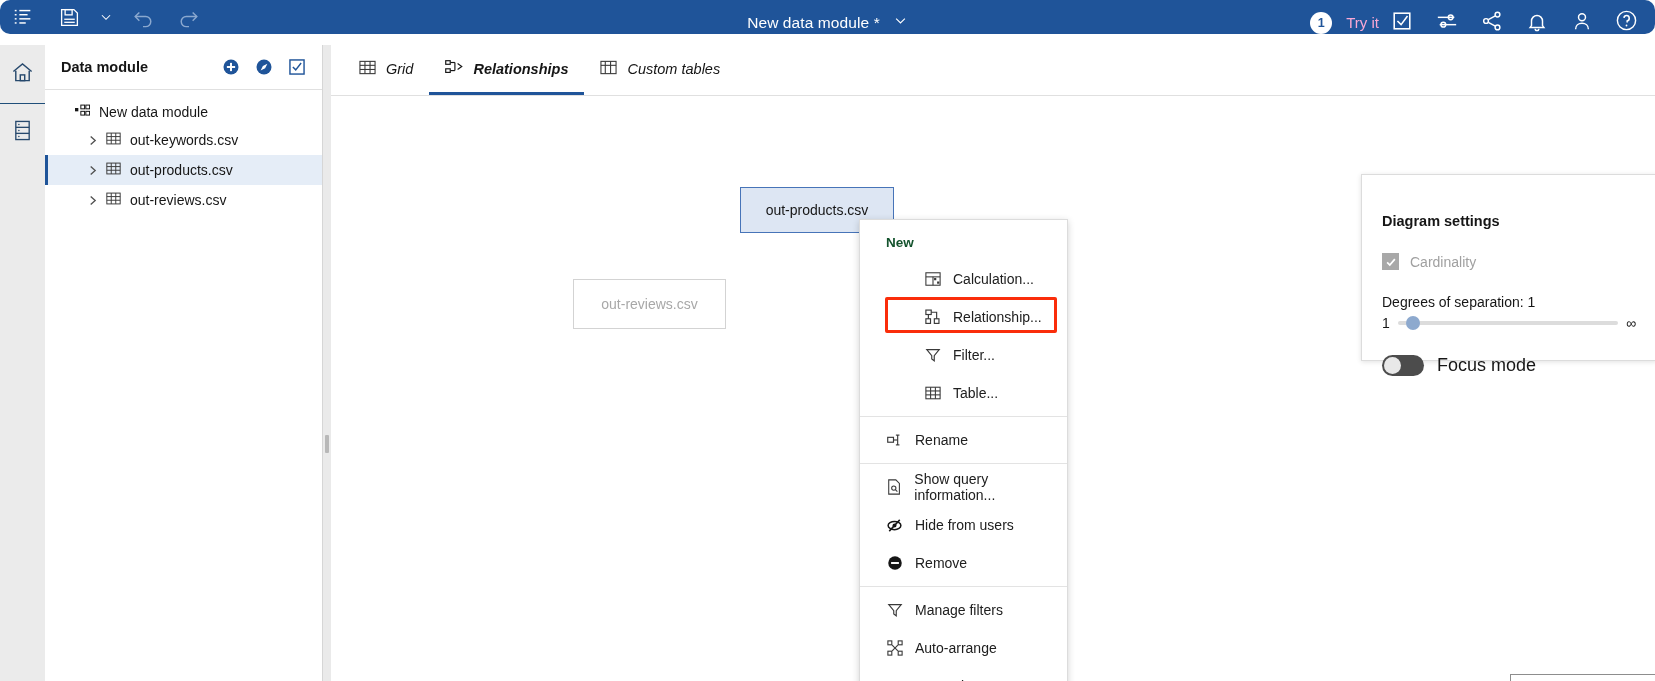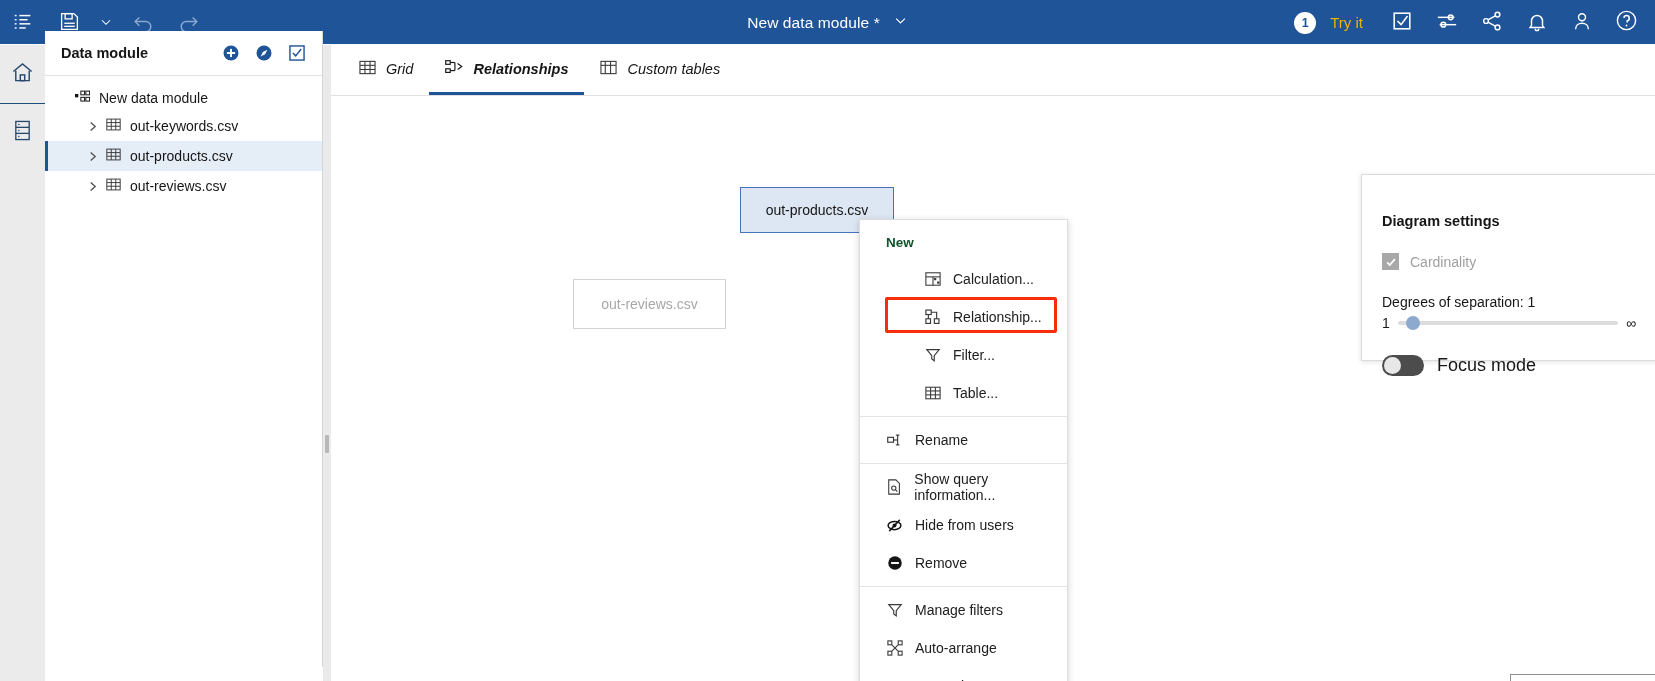--- a/index.html
+++ b/index.html
@@ -7,23 +7,23 @@
     margin: 0; padding: 0;
     width: 1655px; height: 681px;
     overflow: hidden;
     font-family: "Liberation Sans", sans-serif;
     background: #ffffff;
   }
   #app { position: relative; width: 1655px; height: 681px; }
 
   
   .topbar {
-    position: absolute; left: 0; top: 0; width: 1655px; height: 44px;
+    position: absolute; left: 0; top: 0; width: 1655px; height: 34px;
     background: #1f5499;
-    display: flex; align-items: flex-end;
+    display: flex; align-items: center; border-radius: 10px;
   }
   .tb-left { display: flex; align-items: center; height: 45px; }
   .tb-btn {
     width: 46px; height: 45px;
     display: flex; align-items: center; justify-content: center;
     cursor: pointer;
   }
   .tb-btn.narrow { width: 28px; }
   .tb-btn svg { display: block; }
   .tb-center {
@@ -41,21 +41,21 @@
     display: flex; align-items: center; gap: 0;
   }
   .badge-1 {
     width: 22px; height: 22px; border-radius: 50%;
     background: #ffffff; color: #1f5499;
     font-size: 12.5px; font-weight: bold;
     display: flex; align-items: center; justify-content: center;
     margin-right: 14px; margin-left: 8px;
   }
   .tryit {
-    color: #eab308; font-size: 15px; margin-right: 16px; cursor: pointer;
+    color: #f9a8d4; font-size: 15px; cursor: pointer;
     white-space: nowrap;
   }
   .tb-icon {
     width: 45px; height: 45px;
     display: flex; align-items: center; justify-content: center;
     cursor: pointer;
   }
 
   
   .rail {
@@ -67,21 +67,21 @@
     display: flex; align-items: center; justify-content: center;
     cursor: pointer; position: relative;
   }
   .rail-sep {
     position: absolute; left: 0; top: 58px; width: 45px; height: 1px;
     background: #1f4e79;
   }
 
   
   .panel {
-    position: absolute; left: 45px; top: 31px; width: 278px; height: 636px;
+    position: absolute; left: 45px; top: 45px; width: 278px; height: 636px;
     background: #ffffff; border-right: 1px solid #d6d6d6;
   }
   .panel-head {
     height: 45px; display: flex; align-items: center;
     padding: 0 16px 0 16px; border-bottom: 1px solid #e0e0e0;
   }
   .panel-title { font-size: 14.5px; font-weight: bold; color: #161616; flex: 1; }
   .panel-head-icons { display: flex; align-items: center; gap: 15px; }
   .panel-ico { width: 18px; height: 18px; cursor: pointer; display: block; }
   .search-row {

